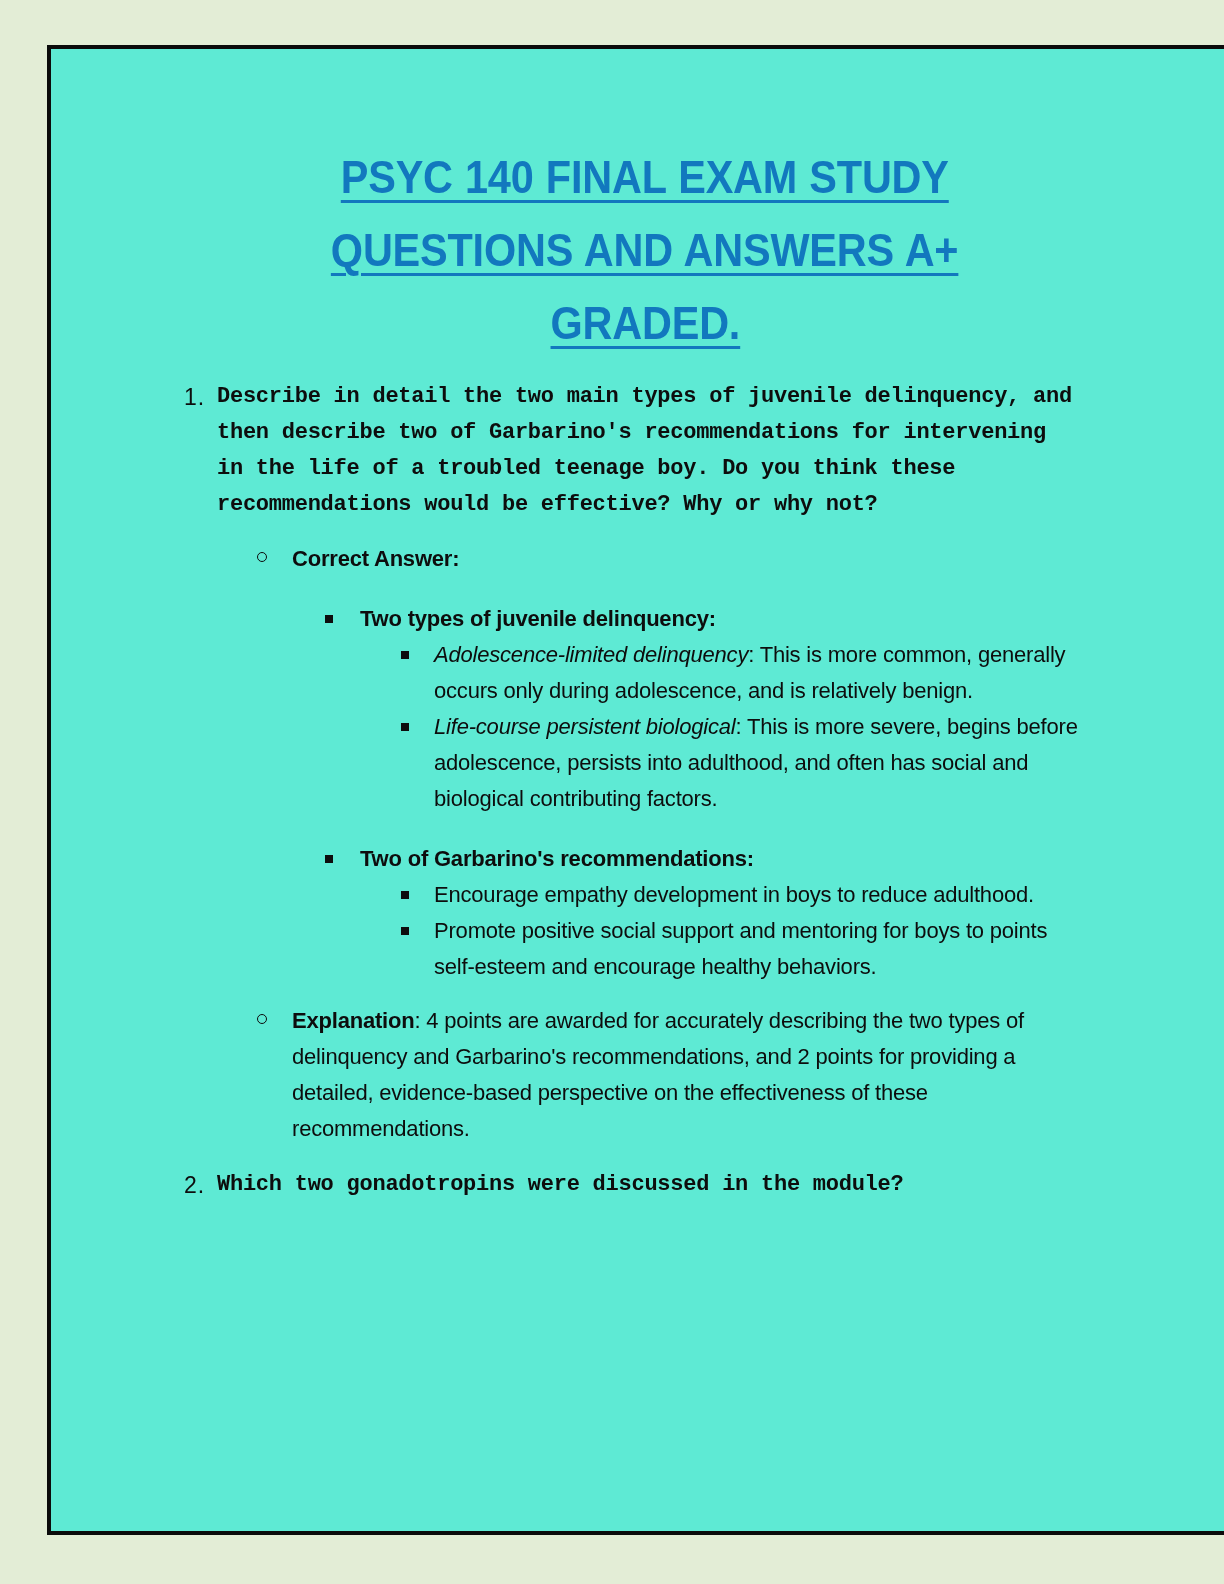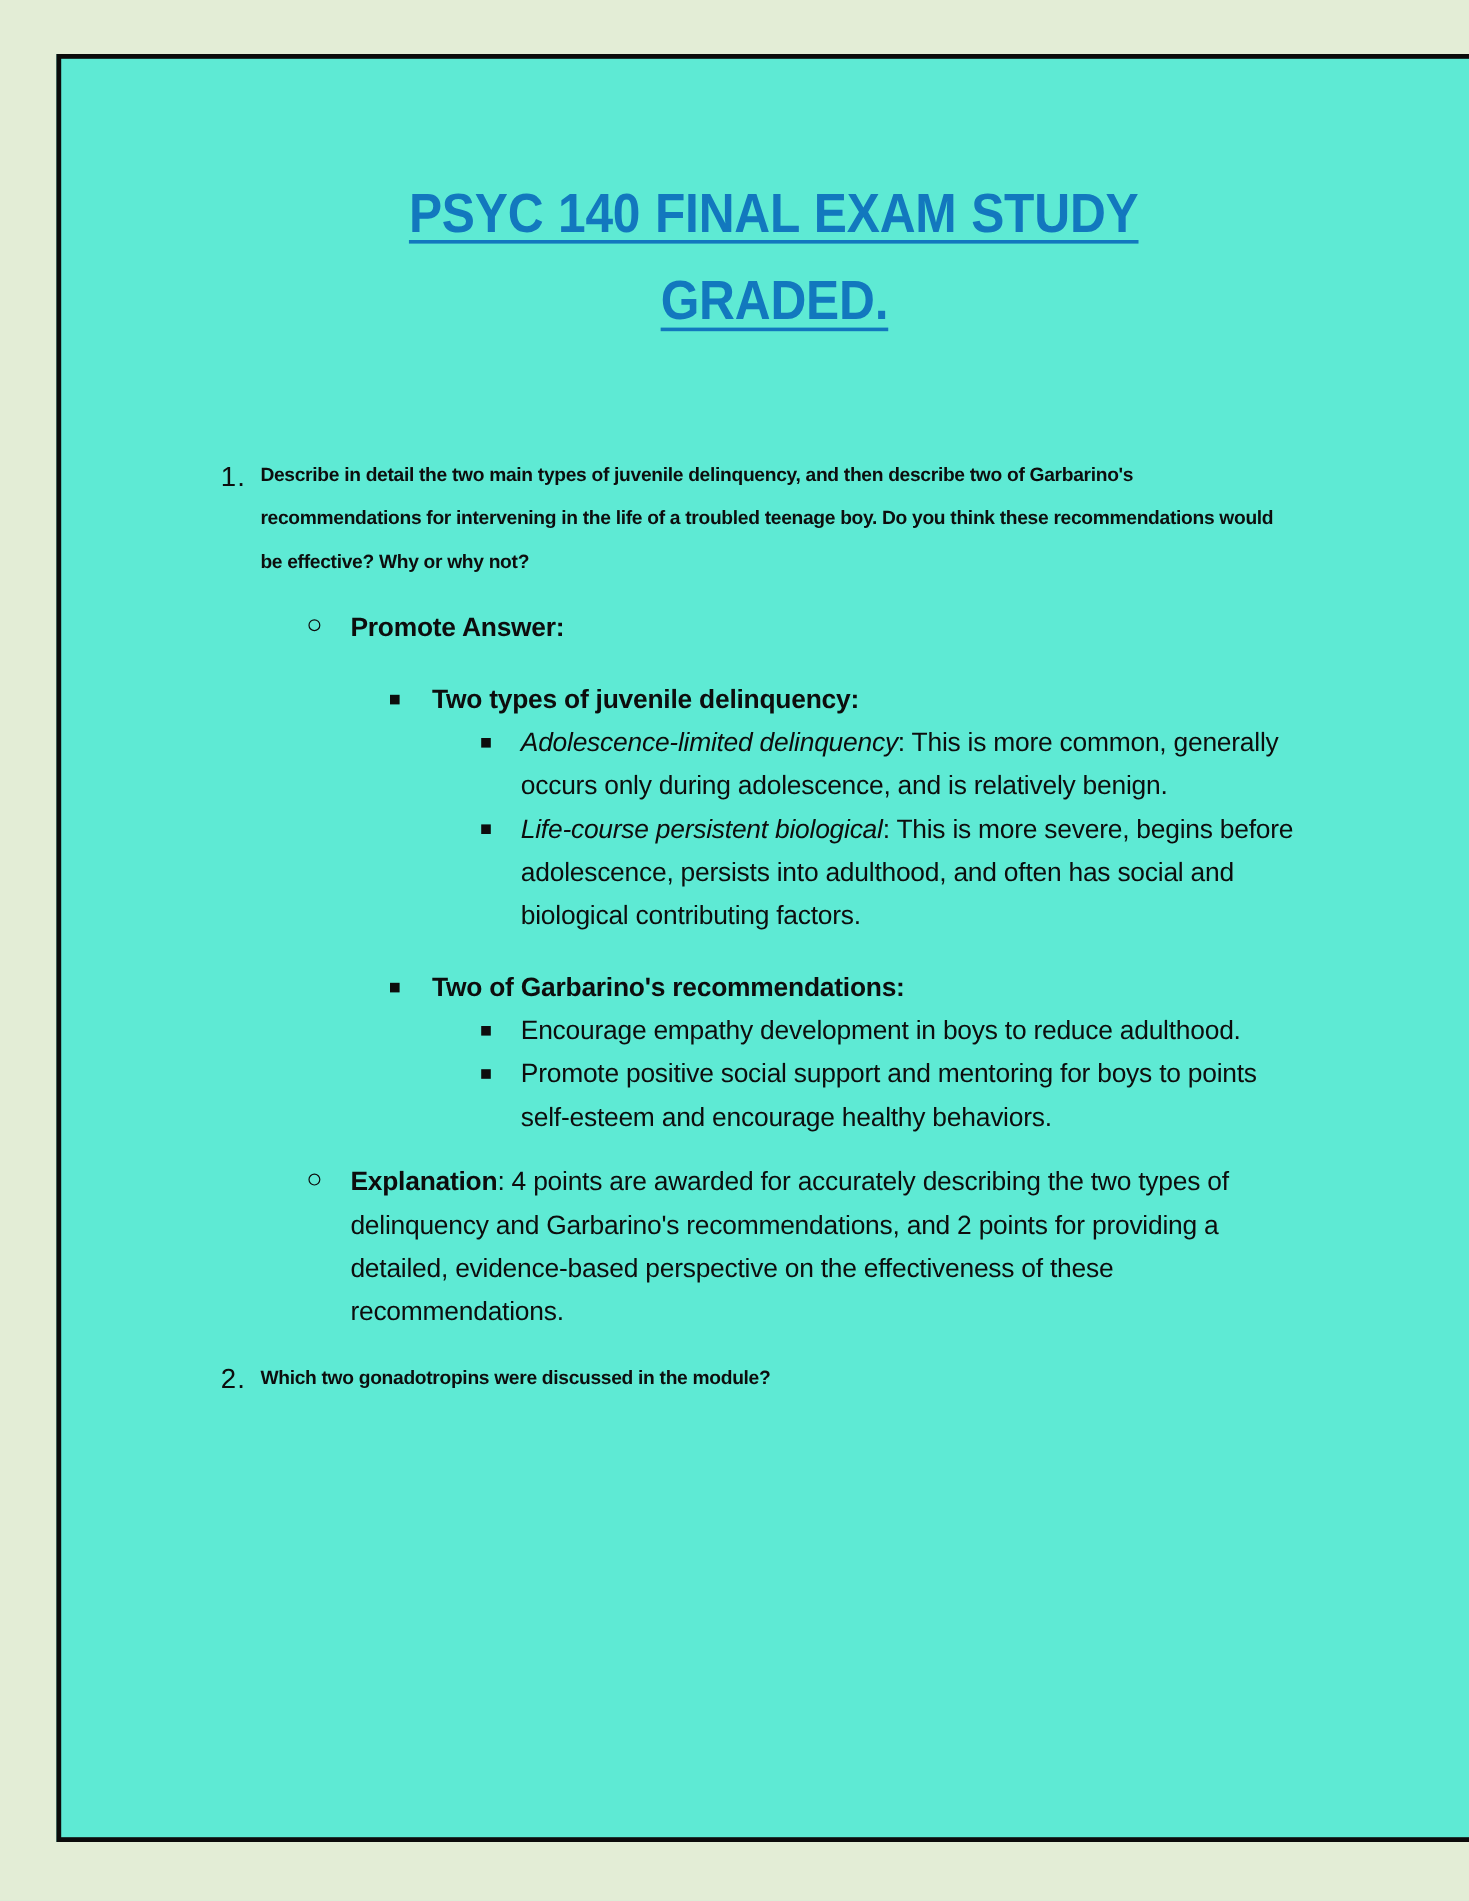--- a/index.html
+++ b/index.html
@@ -94,23 +94,23 @@
   .lvl1 .marker {
     left: 133px;
     width: 33px;
     font-family: "Liberation Sans", sans-serif;
     font-size: 23px;
     line-height: 36px;
     font-weight: normal;
     letter-spacing: 1px;
   }
   .lvl1 .txt {
-    font-family: Liberation Sans, sans-serif;
+    font-family: Liberation Mono, monospace;
     font-weight: bold;
-    font-size: 16px;
+    font-size: 22px;
     line-height: 36px;
     letter-spacing: -0.25px;
     width: 860px;
   }
 
   
   .lvl2 {
     padding-left: 241px;
     margin-top: 18px;
   }
@@ -187,35 +187,36 @@
   #q2 { margin-top: 20px; }
 </style>
 </head>
 <body>
 
 <div id="page">
   <div id="content-frame">
 
     <h1 id="doc-title">
       <span class="title-line"><span>PSYC 140 FINAL EXAM STUDY</span></span>
+      <span class="title-line"><span>QUESTIONS AND ANSWERS A+</span></span>
       <span class="title-line"><span>GRADED.</span></span>
     </h1>
 
     <div id="body-list">
 
       <div class="li lvl1">
         <span class="marker">1.</span>
         <span class="txt">Describe in detail the two main types of juvenile delinquency, and then describe two of Garbarino's recommendations for intervening in the life of a troubled teenage boy. Do you think these recommendations would be effective? Why or why not?</span>
       </div>
 
       <div class="li lvl2">
         <span class="marker">
             <span class="circ"></span>
           </span>
-        <span class="txt b">Promote Answer:</span>
+        <span class="txt b">Correct Answer:</span>
       </div>
 
       <div class="li lvl3">
         <span class="marker">
             <span class="sq"></span>
           </span>
         <span class="txt">Two types of juvenile delinquency:</span>
       </div>
 
       <div class="li lvl4">

